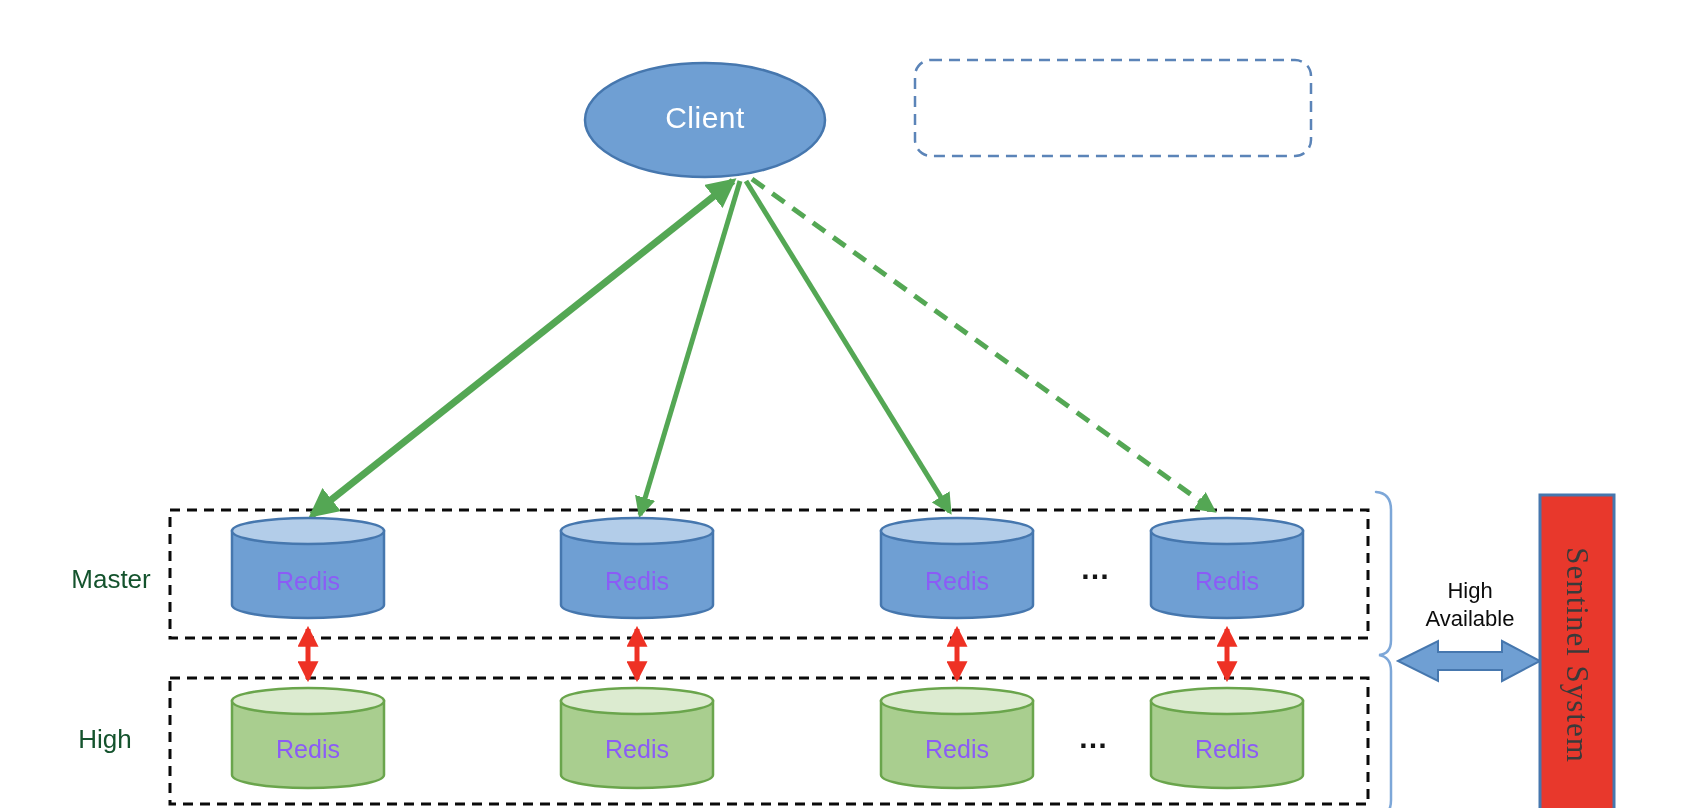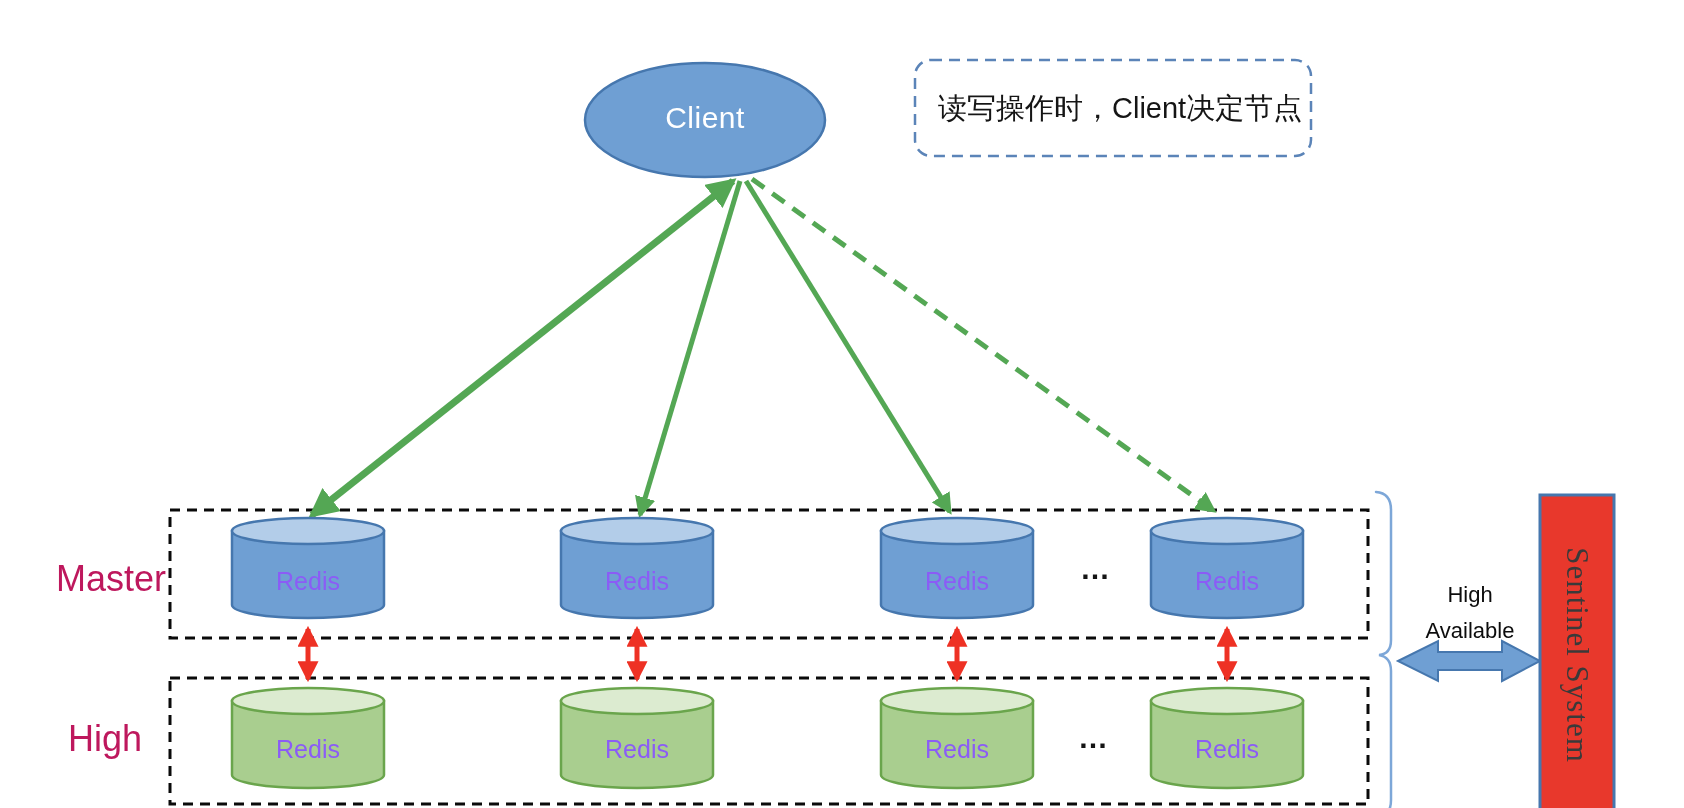--- a/index.html
+++ b/index.html
@@ -28,25 +28,25 @@
   .use-slave{--cb:var(--node_green_body);--ct:var(--node_green_top);--cs:var(--node_green_border);}
   .brace{fill:none;stroke:var(--brace_blue);stroke-width:2.5;stroke-linecap:round;}
   .ha-arrow{fill:var(--arrow_blue_fill);stroke:var(--arrow_blue_border);stroke-width:2;}
   .sentinel-box{fill:var(--sentinel_red);stroke:var(--sentinel_border);stroke-width:3;}
 
   
   .lbl{position:absolute;transform:translate(-50%,-50%);white-space:nowrap;color:#111;}
   .client-label{font-size:30px;color:#fff;letter-spacing:.5px;}
   .annotation-text{position:absolute;transform:translate(0,-50%);white-space:nowrap;
     font-size:29px;color:#151515;}
-  .row-label{font-size:36px;color:#be185d;}
+  .row-label{font-size:26px;color:#14532d;}
   .redis-label{font-size:25px;color:#8b5cf6;}
   .dots{font-size:30px;font-weight:700;color:#141414;letter-spacing:2px;}
   .ha-label{position:absolute;left:1403px;top:549px;width:134px;text-align:center;
-    font-size:22px;line-height:36px;color:#0c0c0c;}
+    font-size:22px;line-height:28px;color:#0c0c0c;}
   .sentinel-label{position:absolute;left:1577px;top:627px;
     transform:translate(-50%,-50%) rotate(90deg);
     font-family:"Liberation Serif", serif;font-size:31px;color:#3a3a3a;
     letter-spacing:1px;white-space:nowrap;}
 </style>
 </head>
 <body>
 
 <div class="stage">
 
@@ -93,21 +93,20 @@
 
     <path class="brace" d="M1376,464 Q1391,465 1391,482 L1391,612 Q1391,626 1379,627 Q1391,629 1391,643 L1391,772 Q1391,789 1376,790"></path>
 
     <polygon class="ha-arrow" points="1398,633 1438,613 1438,624 1502,624 1502,613 1540,633 1502,653 1502,642 1438,642 1438,653"></polygon>
 
     <rect class="sentinel-box" x="1540" y="467" width="74" height="317"></rect>
   </svg>
 
   <div class="lbl client-label" style="left:705px;top:90px;">Client</div>
 
-  <div class="annotation-text" style="left:938px;top:81px;">读写操作时，Client决定节点</div>
 
   <div class="lbl row-label" style="left:111px;top:551px;">Master</div>
   <div class="lbl row-label" style="left:105px;top:711px;">High</div>
 
   <div class="lbl redis-label" style="left:308px;top:553px;">Redis</div>
   <div class="lbl redis-label" style="left:637px;top:553px;">Redis</div>
   <div class="lbl redis-label" style="left:957px;top:553px;">Redis</div>
   <div class="lbl redis-label" style="left:1227px;top:553px;">Redis</div>
 
   <div class="lbl redis-label" style="left:308px;top:721px;">Redis</div>

